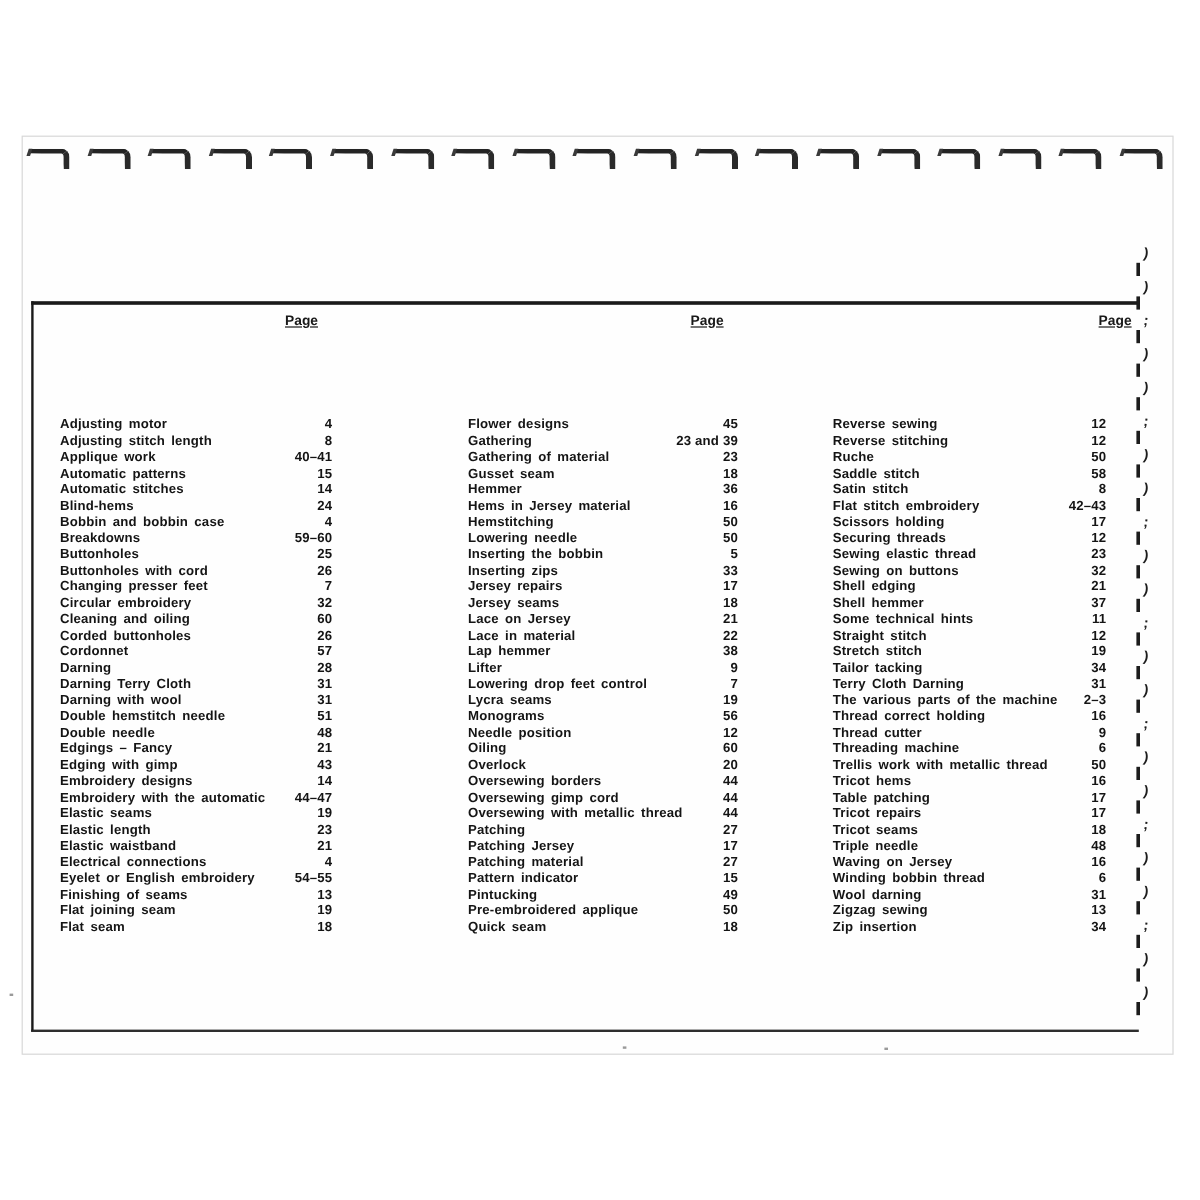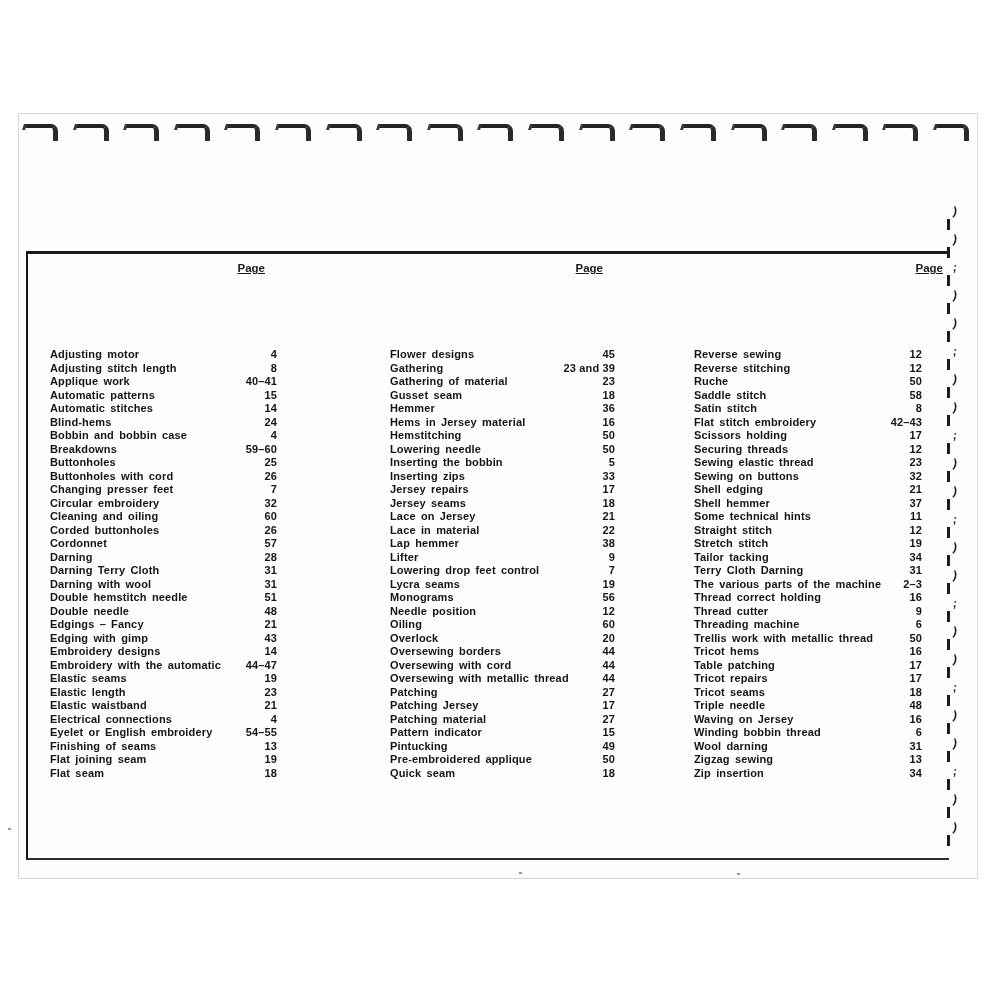--- a/index.html
+++ b/index.html
@@ -386,21 +386,21 @@
           </div>
           <div class="row">
             <span class="label">Overlock</span>
             <span class="pagenum">20</span>
           </div>
           <div class="row">
             <span class="label">Oversewing borders</span>
             <span class="pagenum">44</span>
           </div>
           <div class="row">
-            <span class="label">Oversewing with cord</span>
+            <span class="label">Oversewing gimp cord</span>
             <span class="pagenum">44</span>
           </div>
           <div class="row">
             <span class="label">Oversewing with metallic thread</span>
             <span class="pagenum">44</span>
           </div>
           <div class="row">
             <span class="label">Patching</span>
             <span class="pagenum">27</span>
           </div>

